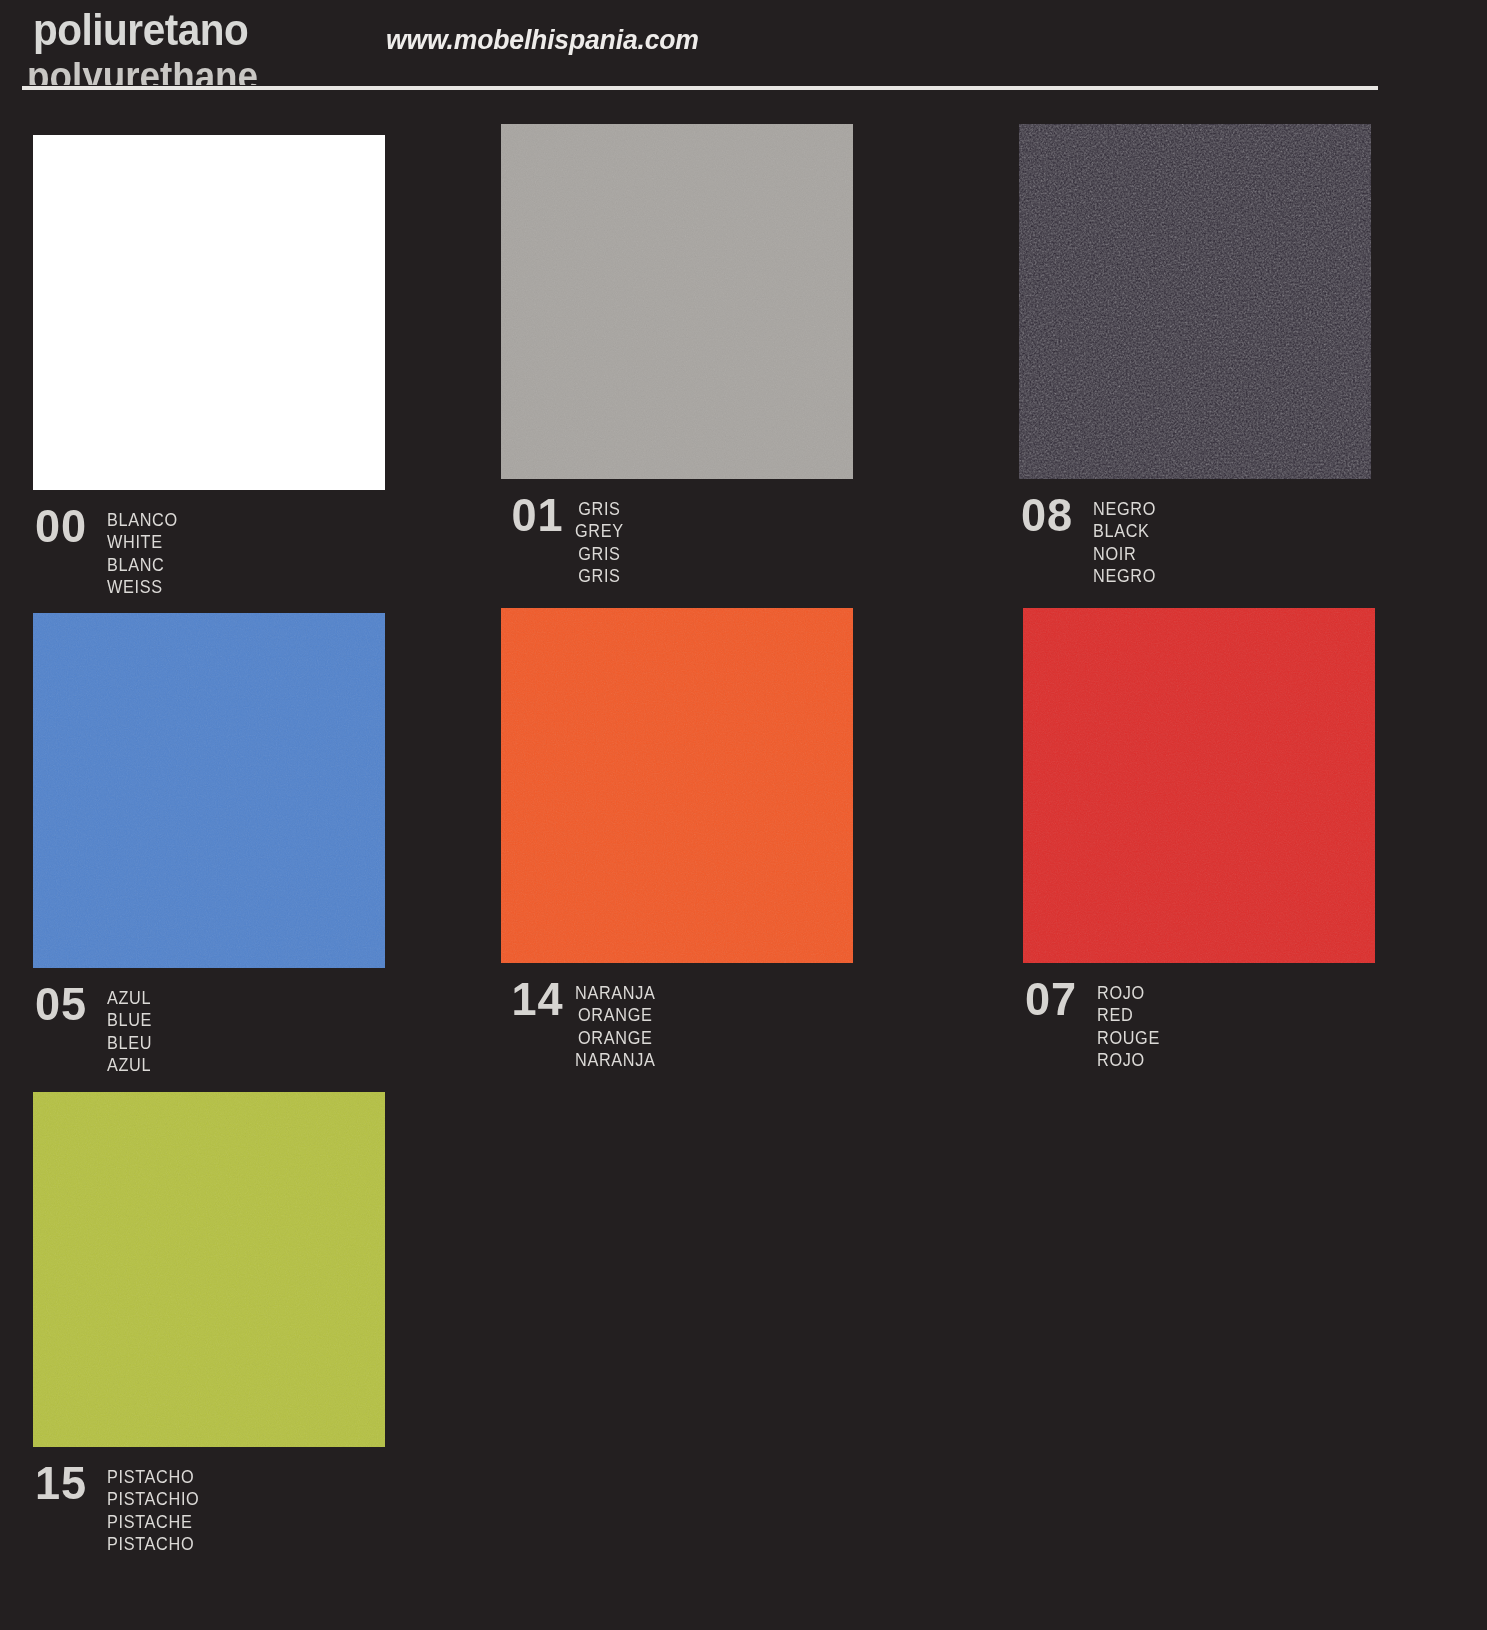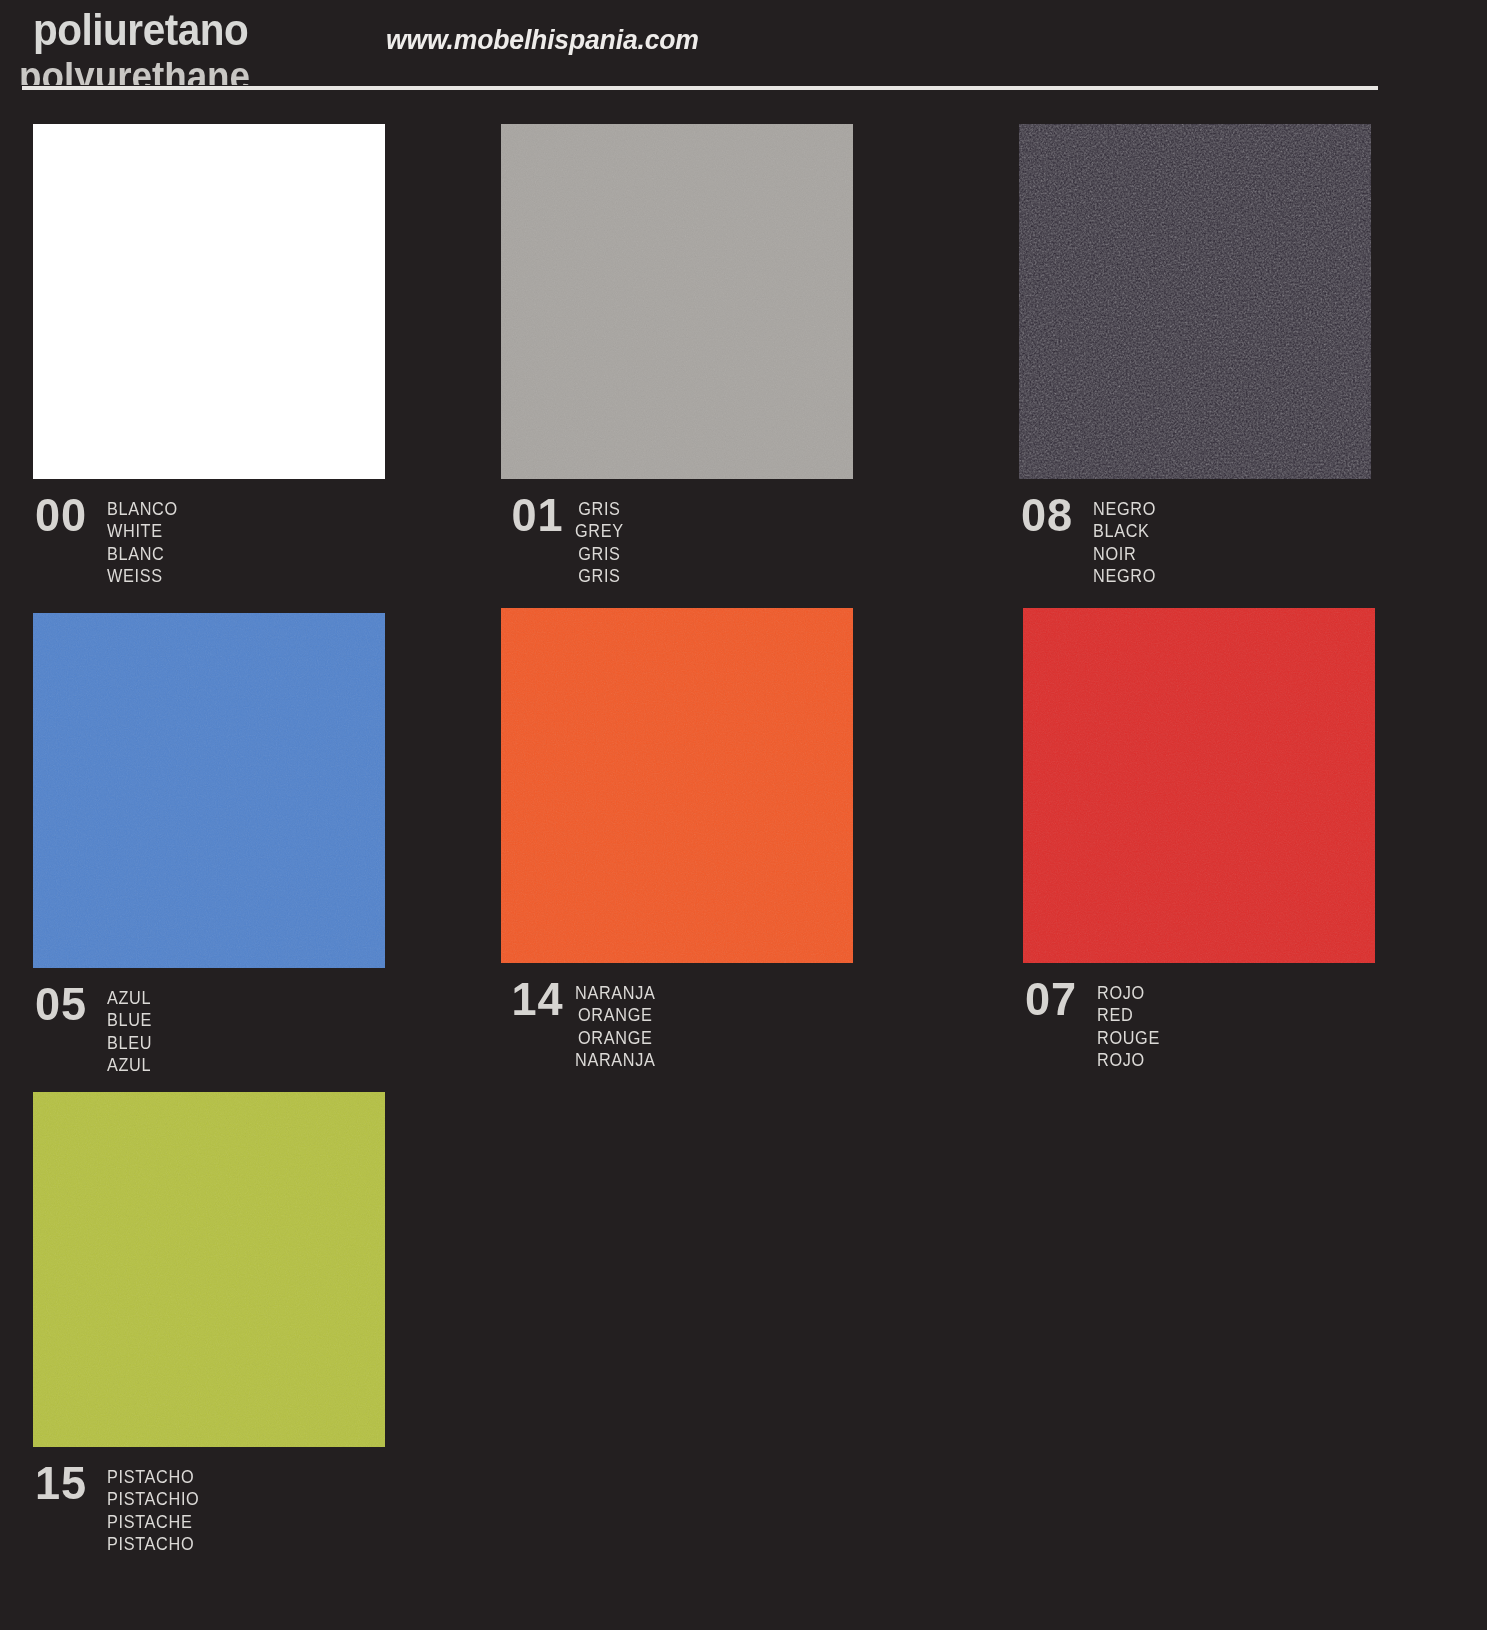--- a/index.html
+++ b/index.html
@@ -32,21 +32,21 @@
     font-weight: 700;
     color: #d8d8d6;
     letter-spacing: -0.5px;
     line-height: 1.0;
     transform: scaleX(0.92);
     transform-origin: left top;
     white-space: nowrap;
   }
   .subtitle-clip {
     position: absolute;
-    left: 19px;
+    left: 27px;
     top: 62px;
     width: 420px;
     height: 23px;
     overflow: hidden;
   }
   .subtitle {
     position: absolute;
     left: 0;
     top: -6px;
     font-size: 40px;
@@ -139,21 +139,21 @@
 <div class="header">
   <div class="title">poliuretano</div>
   <div class="subtitle-clip">
     <div class="subtitle">polyurethane</div>
   </div>
   <div class="website">www.mobelhispania.com</div>
   <div class="rule"></div>
 </div>
 
 <div class="grid" id="grid">
-    <div class="cell" style="left: 33px; top: 24px;">
+    <div class="cell" style="left: 33px; top: 35px;">
       <div class="swatch" style="background: rgb(255, 255, 255);"></div>
       <div class="label">
         <div class="code">00</div>
         <div class="names">
           <div>BLANCO</div>
           <div>WHITE</div>
           <div>BLANC</div>
           <div>WEISS</div>
         </div>
       </div>

